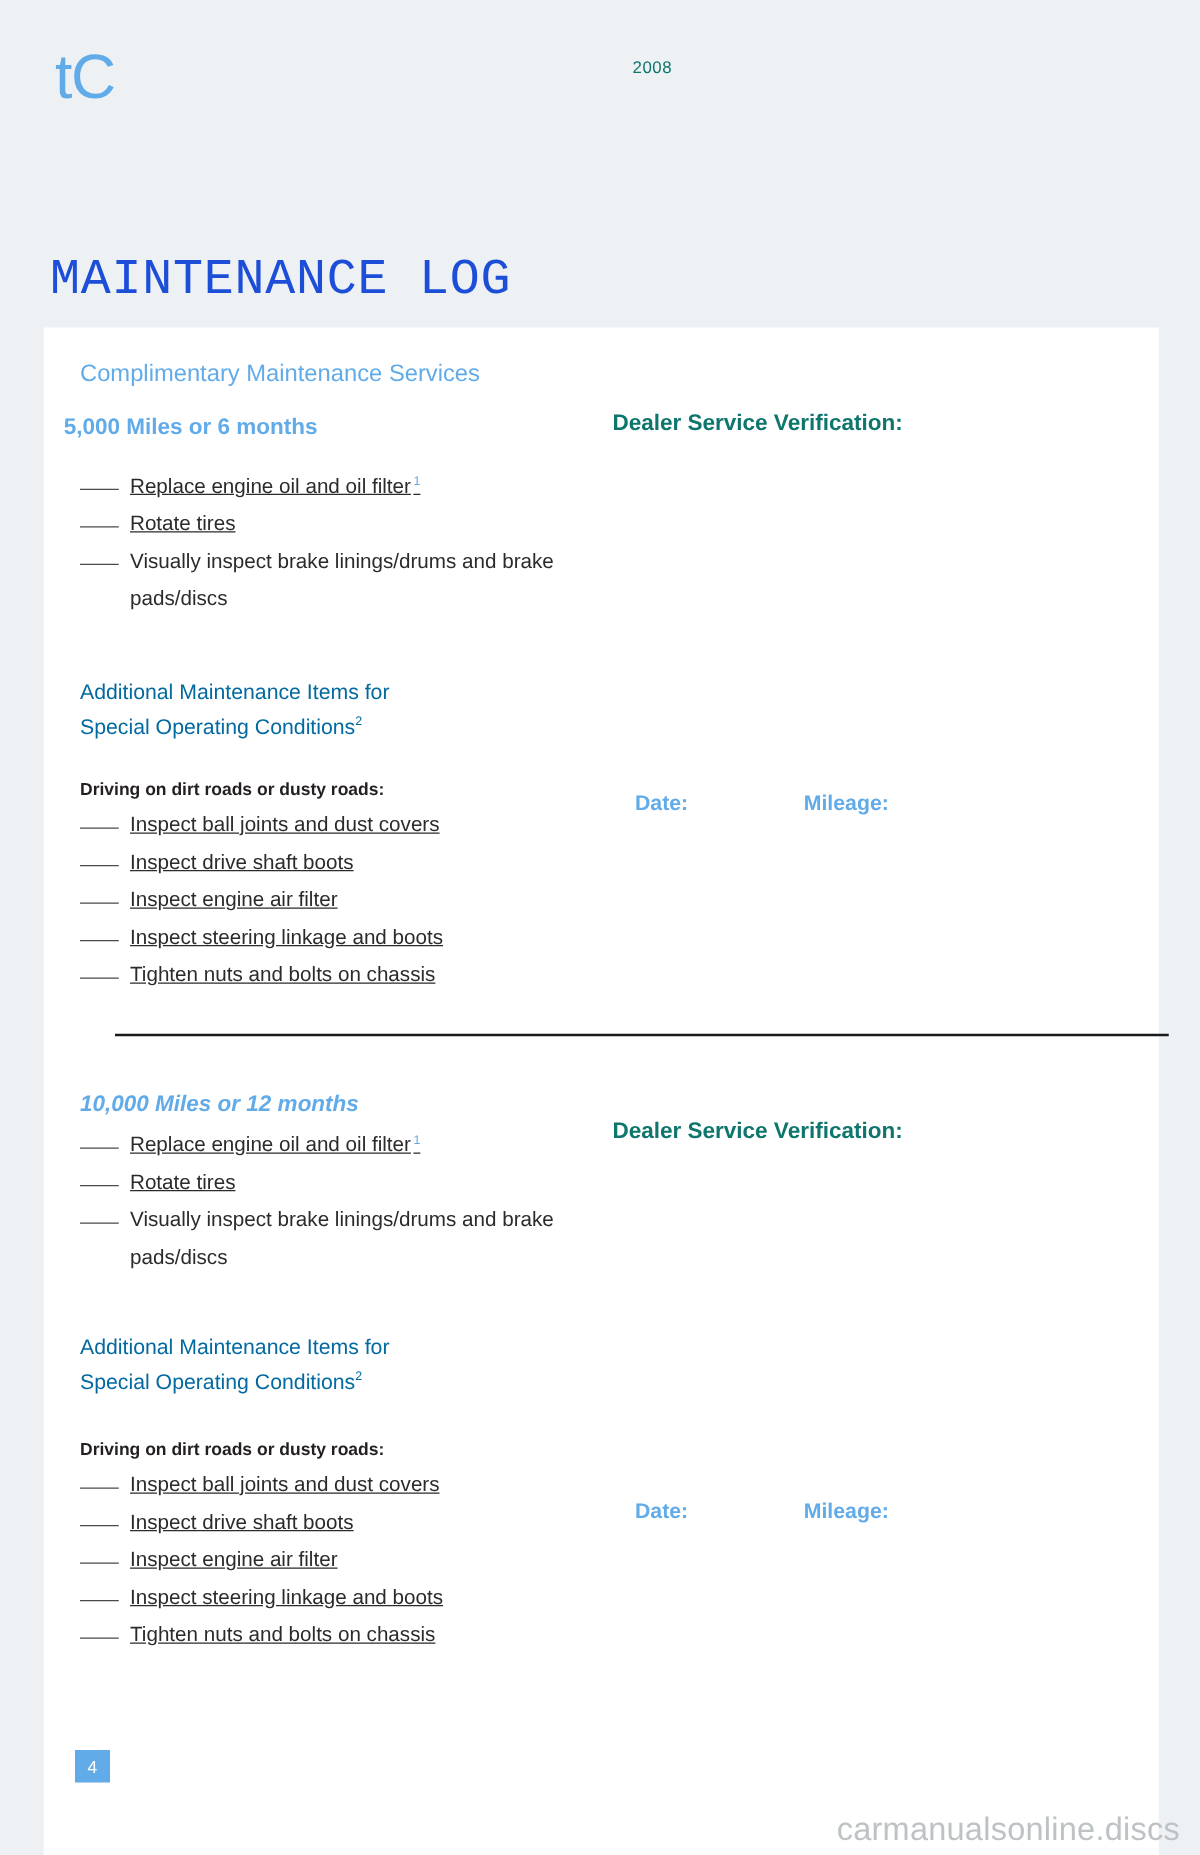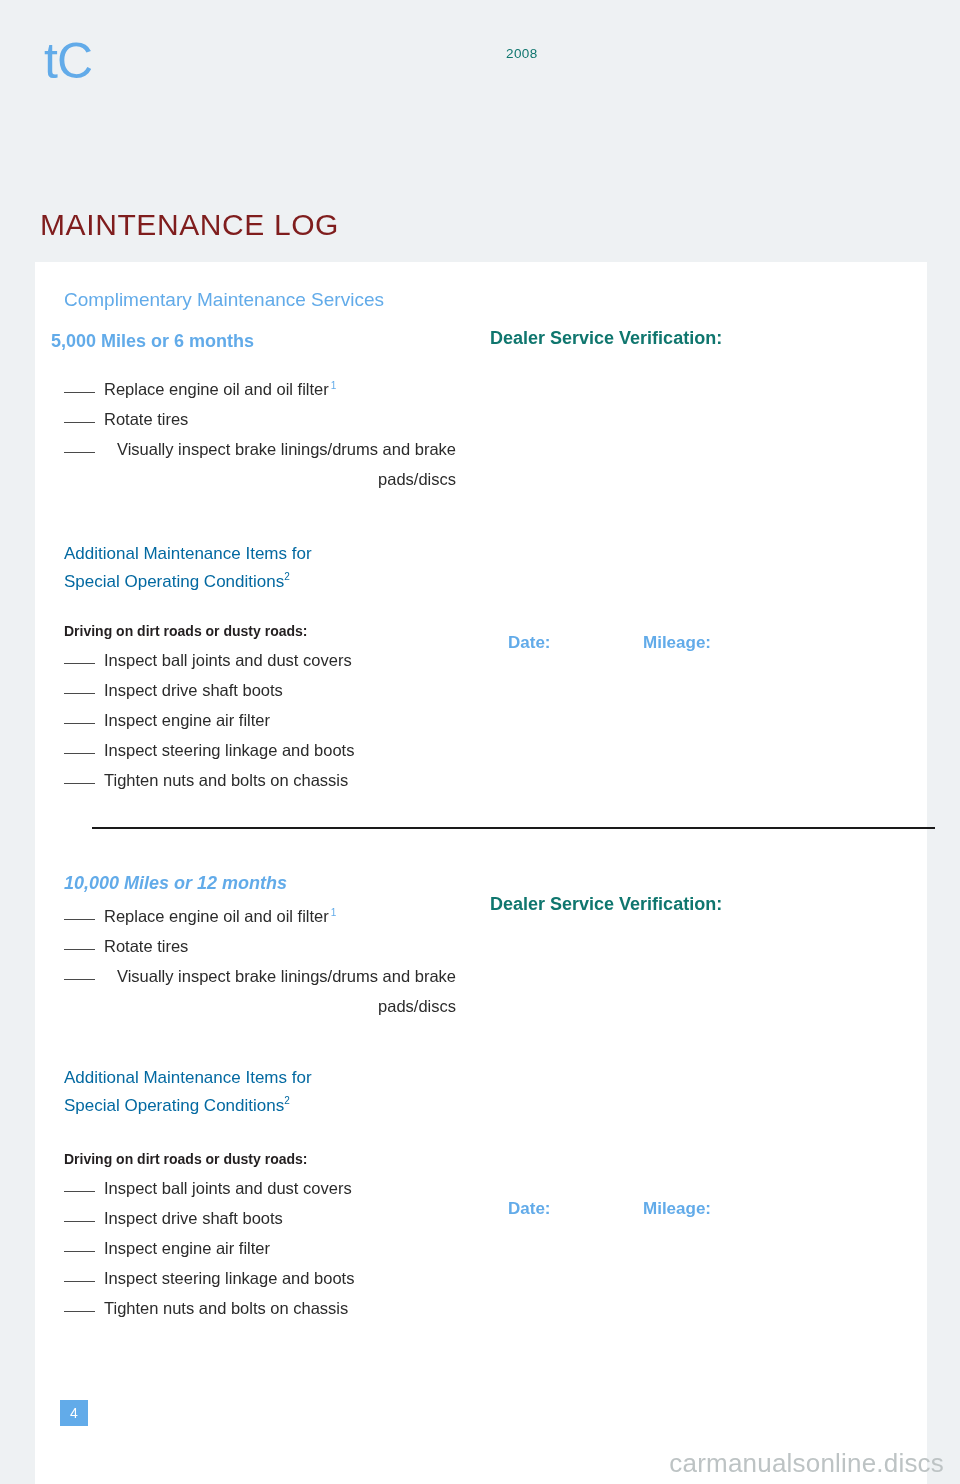--- a/index.html
+++ b/index.html
@@ -52,25 +52,26 @@
     font-size: 13.5px;
     line-height: 19px;
     letter-spacing: 0.4px;
     color: #0f766e;
     margin-left: 16px;
   }
   .page-title {
     position: absolute;
     left: 40px;
     top: 206px;
-    font-size: 30px;
+    font-size: 40px;
     line-height: 38px;
     font-weight: 400;
     letter-spacing: 0.6px;
-    color: #7f1d1d;
+    color: #1d4ed8;
+    font-family: Liberation Mono, monospace;
   }
 
   
   .sheet {
     position: absolute;
     left: 35px;
     top: 262px;
     width: 892px;
     height: 1477px;
     background: #ffffff;
@@ -108,20 +109,21 @@
     color: #231f20;
   }
   .checklist {
     position: absolute;
     list-style: none;
     margin: 0;
     padding: 0;
     font-size: 16.5px;
     line-height: 30px;
     color: #2b2b2b;
+    text-decoration: underline;
   }
   .checklist li {
     white-space: nowrap;
   }
   .checklist li.wrap {
     white-space: normal;
     width: 400px;
   }
   .blank {
     display: inline-block;
@@ -133,21 +135,20 @@
   .checklist sup {
     font-size: 10px;
     color: #62abe9;
     vertical-align: super;
     line-height: 0;
     margin-left: 2px;
   }
   .hanging {
     display: inline-block;
     vertical-align: top;
-    text-align: right;
   }
 
   .dsv-label {
     position: absolute;
     font-size: 18px;
     line-height: 23px;
     font-weight: bold;
     color: #0f766e;
   }
   .date-label, .mileage-label {

